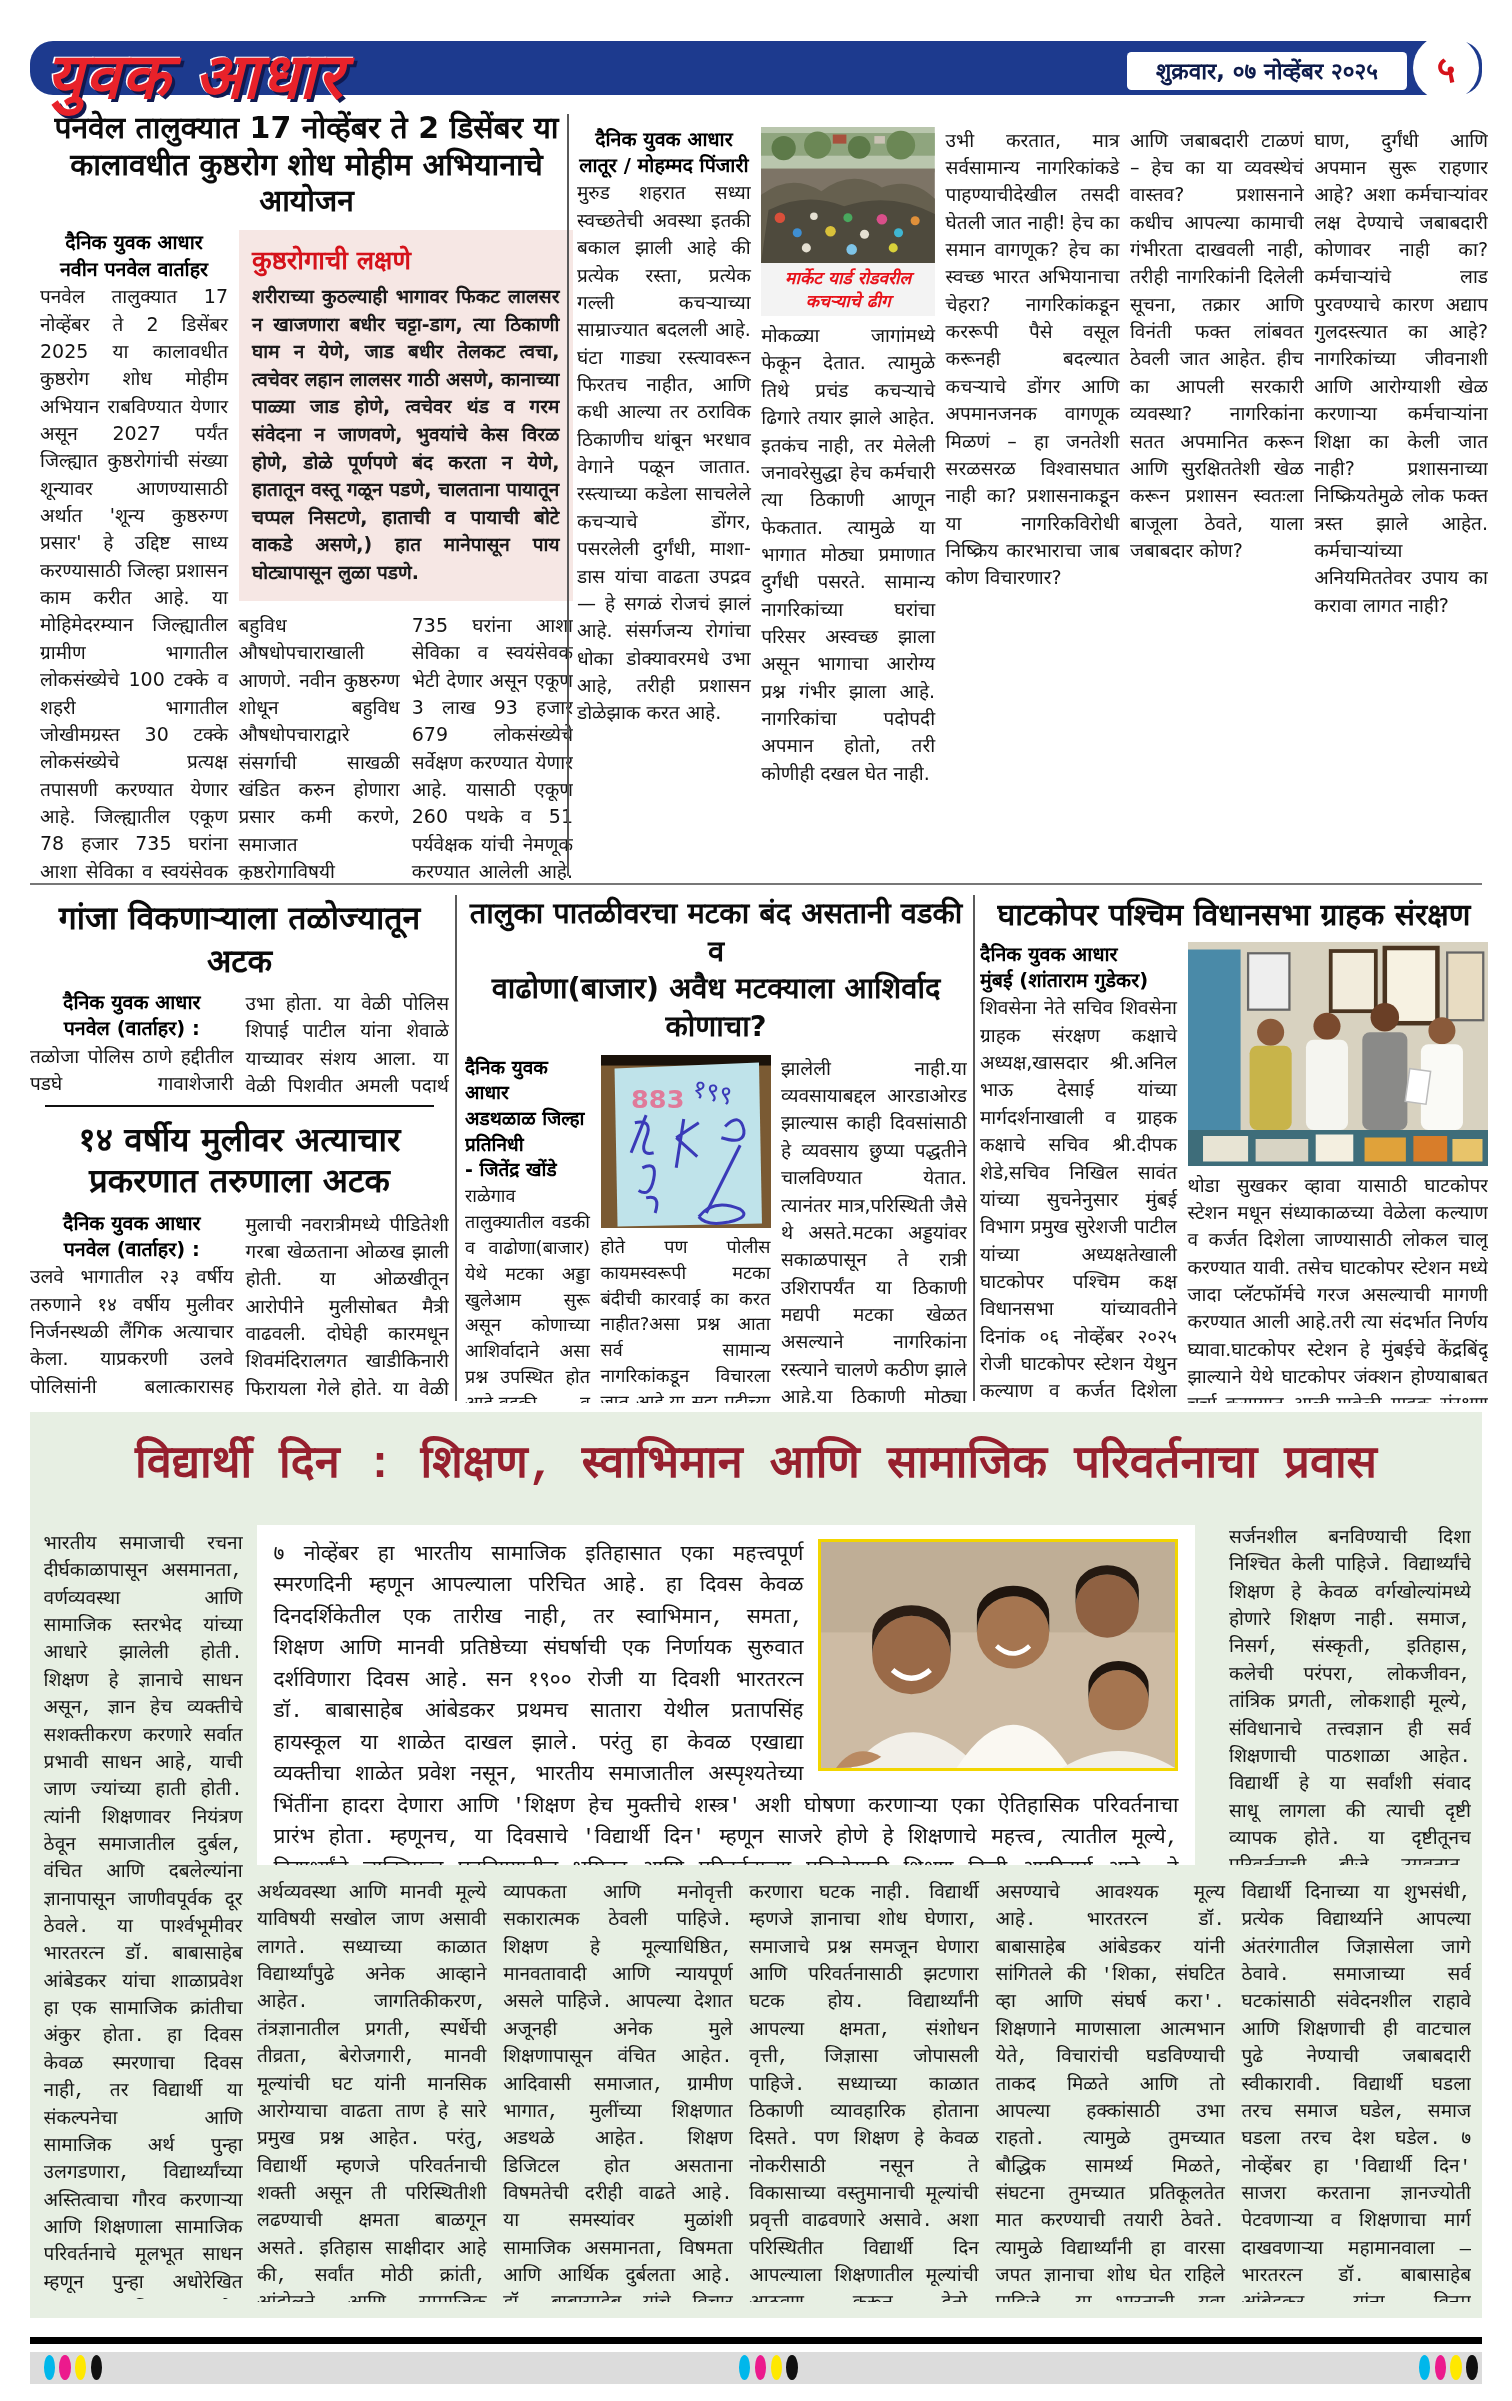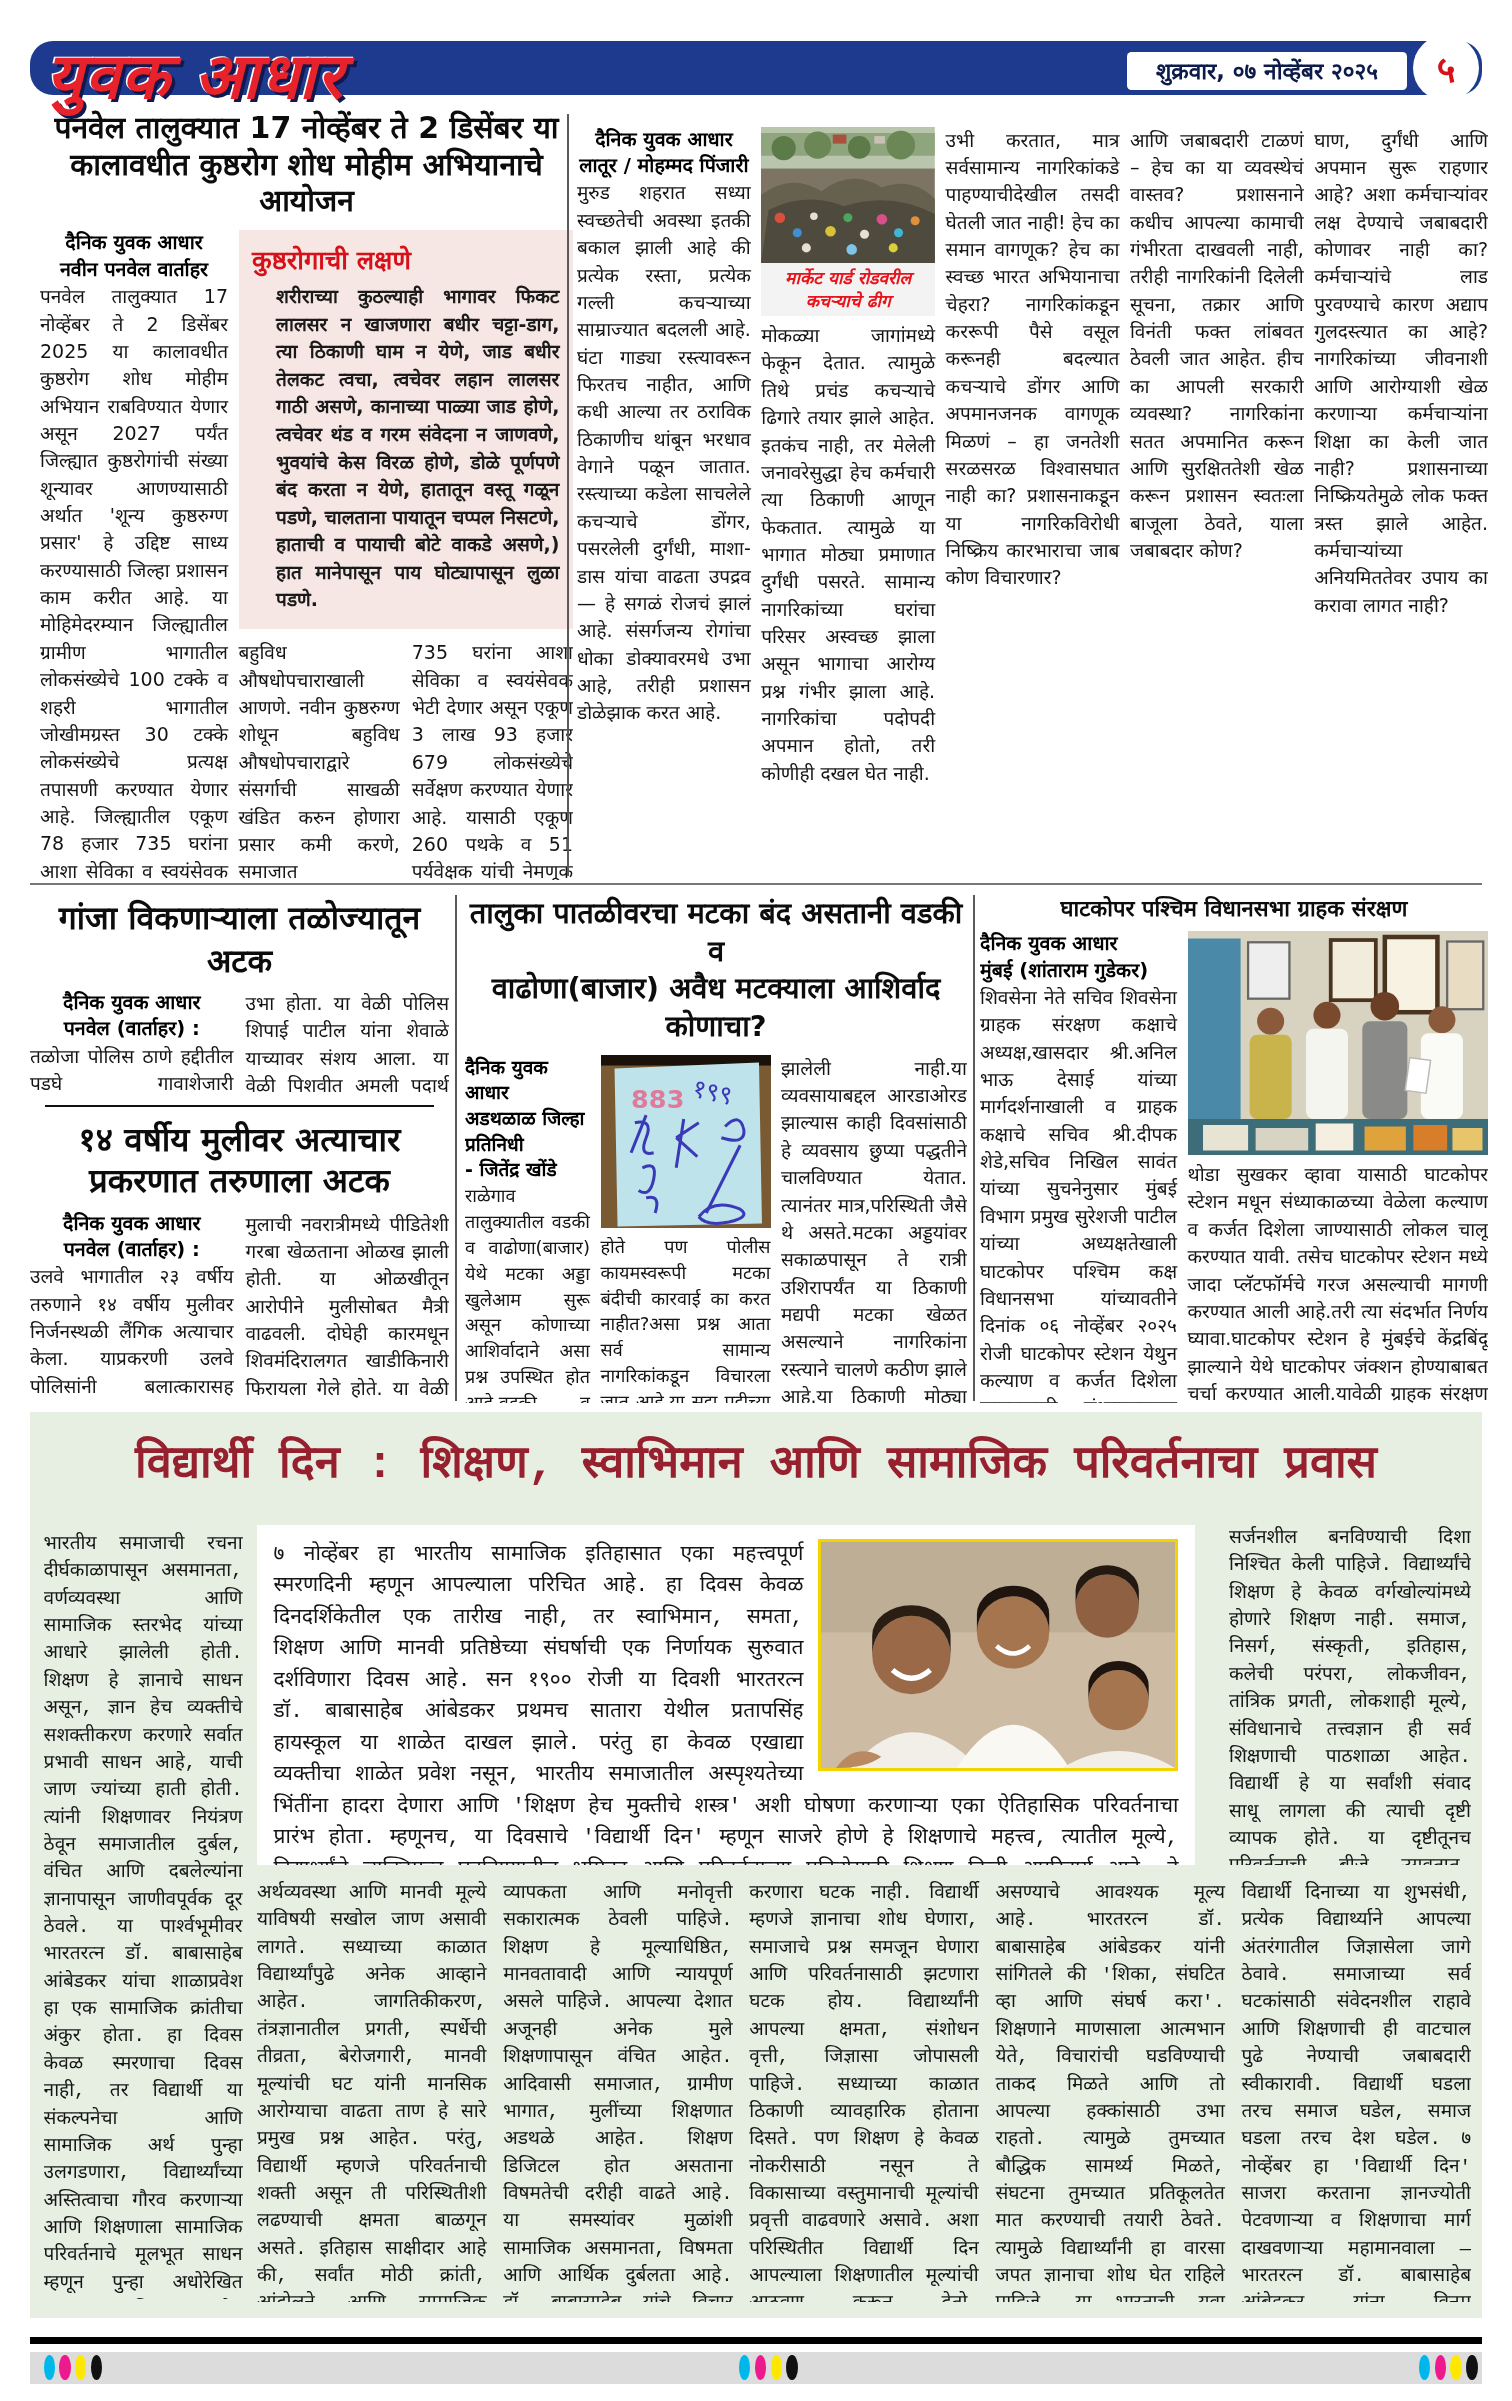--- a/index.html
+++ b/index.html
@@ -26,42 +26,42 @@
   .vrule{position:absolute;width:1.5px;background:#5a5a5a;}
   .hrule{position:absolute;background:#111;}
   
   .art-lep{position:absolute;left:40px;top:110px;width:533px;height:770px;overflow:hidden;}
   .art-lep .hl{font-size:30px;line-height:1.22;}
   .lep-row{display:flex;gap:10.5px;margin-top:10.5px;}
   .lep-c1{width:188px;flex:none;}
   .lep-right{flex:1;min-width:0;}
   .sym-box{background:#f6e7e4;padding:12px 13.6px 15px 13.6px;}
   .sym-title{color:#d5121a;font-weight:bold;font-size:25.6px;margin-bottom:6px;}
-  .sym-text{font-size:19px;line-height:1.45;text-align:justify;font-weight:bold;color:#1a1a1a;margin-left:24px;}
+  .sym-text{font-size:19px;line-height:1.45;text-align:justify;font-weight:bold;color:#1a1a1a;}
   
   .art-murud{position:absolute;left:577px;top:113px;width:911px;height:767px;overflow:hidden;}
   .art-murud .hl{font-size:54px;line-height:1.32;}
   .murud-cols{display:flex;gap:10.5px;margin-top:13.6px;}
   .photo{width:100%;display:block;}
   .caption{background:#f3f3f3;color:#e8131b;font-style:italic;font-weight:bold;
            font-size:17.3px;text-align:center;padding:3px 1.5px 4.5px 1.5px;}
   
   .art-ganja{position:absolute;left:30px;top:895px;width:419px;height:205px;overflow:hidden;}
   .art-ganja .hl{font-size:32px;}
   .art-pocso{position:absolute;left:30px;top:1119px;width:419px;height:283px;overflow:hidden;}
   .art-pocso .hl{font-size:33px;line-height:1.25;}
   .art-matka{position:absolute;left:465px;top:895px;width:502px;height:508px;overflow:hidden;}
   .art-matka .hl{font-size:29px;line-height:1.3;}
   .matka-row{display:flex;gap:10.5px;margin-top:9px;}
   .matka-c1{width:125px;flex:none;}
   .matka-c2{width:170px;flex:none;}
   .matka-c1 .btxt,.matka-c2 .btxt,.matka-c3 .btxt{font-size:18px;}
   .matka-c3{flex:1;min-width:0;}
   .art-ghat{position:absolute;left:980px;top:895px;width:508px;height:508px;overflow:hidden;}
-  .art-ghat .hl{font-size:22px;line-height:1.3;}
+  .art-ghat .hl{font-size:30px;line-height:1.3;}
   .ghat-row{display:flex;gap:10.5px;margin-top:7.5px;}
   .ghat-c1{width:197px;flex:none;}
   .ghat-c2{flex:1;min-width:0;}
   
   .art-student{position:absolute;left:30px;top:1412px;width:1452px;height:906px;
                background:#e7efe3;overflow:hidden;font-family:Liberation Mono, monospace;}
   .art-student .hl{font-size:45px;padding-top:25.6px;line-height:1.25;}
   .stu-left{position:absolute;left:13.6px;top:119px;width:199px;height:768px;overflow:hidden;}
   .stu-panel{position:absolute;left:227px;top:113px;width:938px;height:340px;background:#ffffff;
              padding:13.6px 16.6px;box-sizing:border-box;overflow:hidden;}

